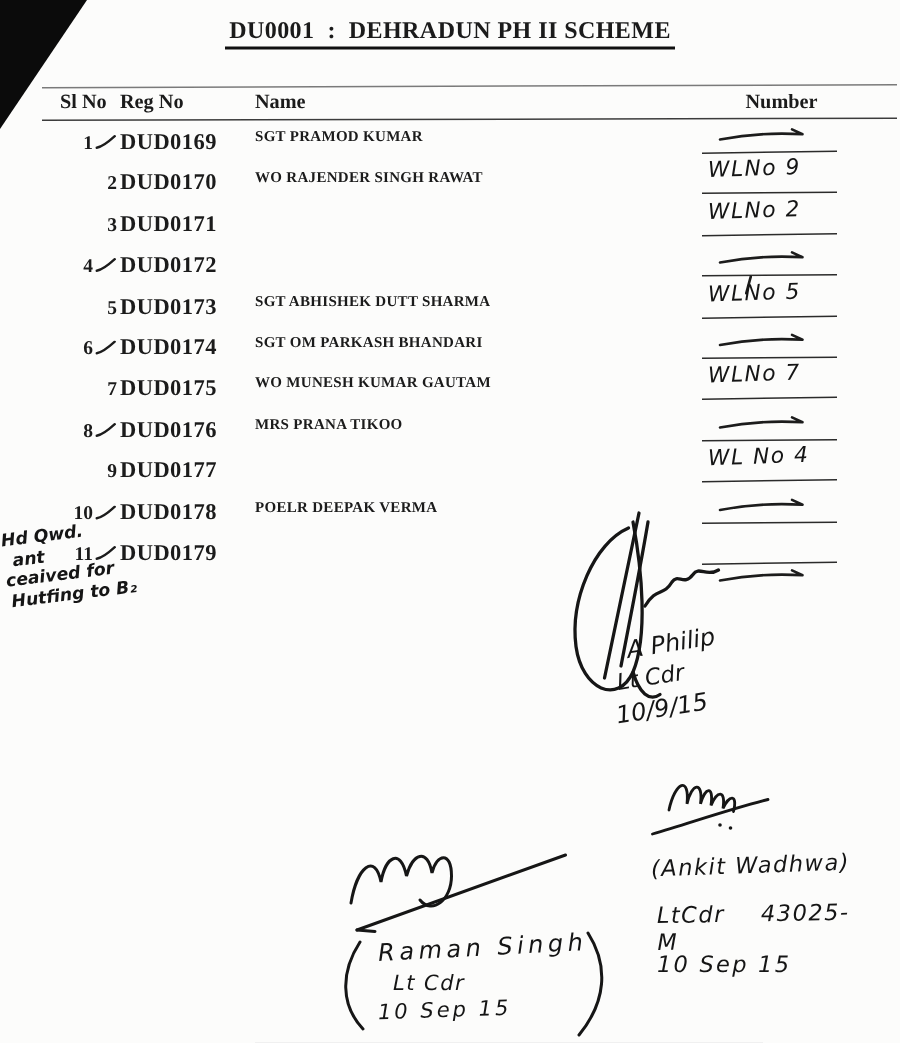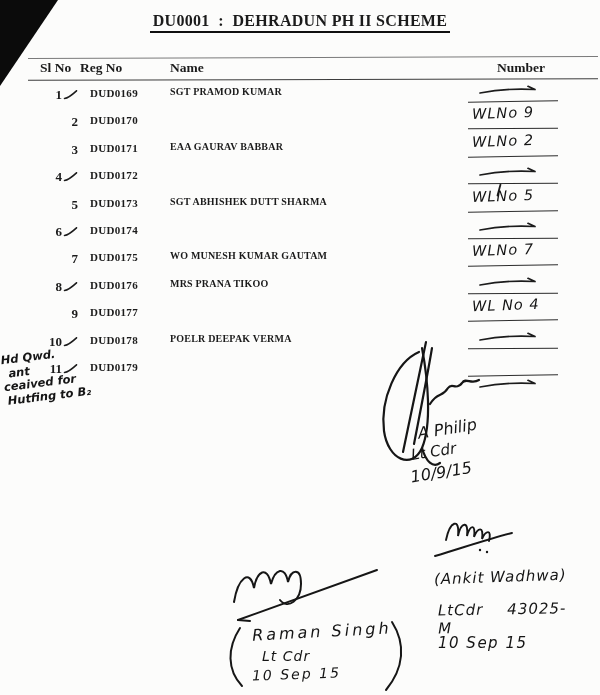--- a/index.html
+++ b/index.html
@@ -19,21 +19,21 @@
   .rule-top{position:absolute;left:28px;top:57px;width:570px;border-top:1.6px solid #7a7a7a;transform:rotate(-0.2deg);}
   .rule-mid{position:absolute;left:28px;top:79px;width:570px;border-top:1.9px solid #3c3c3c;transform:rotate(-0.15deg);}
   .th{position:absolute;top:60px;font-weight:bold;font-size:13.5px;}
   .th-sl{left:40px;} .th-reg{left:80px;} .th-name{left:170px;} .th-num{left:497px;}
 
   
   .rows{position:absolute;left:0;top:84px;width:600px;}
   .trow{position:relative;height:27.4px;}
   .c-sl{position:absolute;left:38px;top:3px;width:40px;text-align:right;font-weight:bold;font-size:13px;white-space:nowrap;}
   .sl-tick{vertical-align:-1px;margin-left:1px;}
-  .c-reg{position:absolute;left:90px;top:3px;font-weight:bold;font-size:11px;letter-spacing:.3px;}
+  .c-reg{position:absolute;left:80px;top:3px;font-weight:bold;font-size:15px;letter-spacing:.3px;}
   .c-name{position:absolute;left:170px;top:2px;font-weight:bold;font-size:10px;letter-spacing:.2px;white-space:nowrap;}
   .c-num{position:absolute;left:468px;top:0;width:94px;height:100%;}
   .numline{position:absolute;top:17px;left:0;width:90px;border-top:1.9px solid #2b2b2b;transform:rotate(-0.9deg);}
   .trow:nth-child(even) .numline{transform:rotate(-0.4deg);}
   .dash{position:absolute;left:10px;}
   .dash-a{top:1px;} .dash-b{top:21px;}
   .xtick{position:absolute;left:26px;top:17px;}
   .hand{font-family:"DejaVu Sans",sans-serif;font-style:italic;color:#151515;}
   .num-hand{position:absolute;top:-6px;left:4px;font-size:14.5px;letter-spacing:1px;
         transform:rotate(-2deg);white-space:nowrap;font-weight:500;}
@@ -86,29 +86,29 @@
         <div class="c-num">
           <svg class="dash dash-a" width="62" height="10" viewBox="0 0 62 10">
             <path d="M2,8 C20,4.5 40,3.5 57,4.5 M57,4.5 l-7,-3.2" fill="none" stroke="#1c1c1c" stroke-width="1.7" stroke-linecap="round"></path>
           </svg>
           <div class="numline"></div>
         </div>
       </div>
       <div class="trow">
         <div class="c-sl"><span class="sl-text">2</span></div>
         <div class="c-reg">DUD0170</div>
+        <div class="c-name">WO RAJENDER SINGH RAWAT</div>
         <div class="c-num">
           <span class="hand num-hand">WLNo 9</span>
           <div class="numline"></div>
         </div>
       </div>
       <div class="trow">
         <div class="c-sl"><span class="sl-text">3</span></div>
         <div class="c-reg">DUD0171</div>
-        <div class="c-name">EAA GAURAV BABBAR</div>
         <div class="c-num">
           <span class="hand num-hand">WLNo 2</span>
           <div class="numline"></div>
         </div>
       </div>
       <div class="trow">
         <div class="c-sl"><span class="sl-text">4</span><svg class="sl-tick" width="15" height="10" viewBox="0 0 15 10">
             <path d="M1.5,8.5 C5,8 10,4 13.5,0.8" fill="none" stroke="#1c1c1c" stroke-width="1.6" stroke-linecap="round"></path>
           </svg></div>
         <div class="c-reg">DUD0172</div>
@@ -129,20 +129,21 @@
         <div class="c-num">
           <span class="hand num-hand">WLNo 5</span>
           <div class="numline"></div>
         </div>
       </div>
       <div class="trow">
         <div class="c-sl"><span class="sl-text">6</span><svg class="sl-tick" width="15" height="10" viewBox="0 0 15 10">
             <path d="M1.5,8.5 C5,8 10,4 13.5,0.8" fill="none" stroke="#1c1c1c" stroke-width="1.6" stroke-linecap="round"></path>
           </svg></div>
         <div class="c-reg">DUD0174</div>
+        <div class="c-name">SGT OM PARKASH BHANDARI</div>
         <div class="c-num">
           <svg class="dash dash-a" width="62" height="10" viewBox="0 0 62 10">
             <path d="M2,8 C20,4.5 40,3.5 57,4.5 M57,4.5 l-7,-3.2" fill="none" stroke="#1c1c1c" stroke-width="1.7" stroke-linecap="round"></path>
           </svg>
           <div class="numline"></div>
         </div>
       </div>
       <div class="trow">
         <div class="c-sl"><span class="sl-text">7</span></div>
         <div class="c-reg">DUD0175</div>

